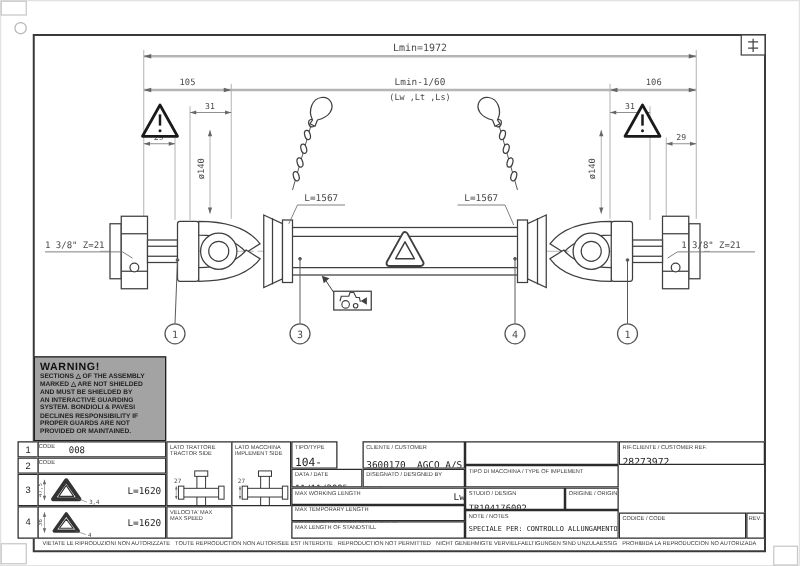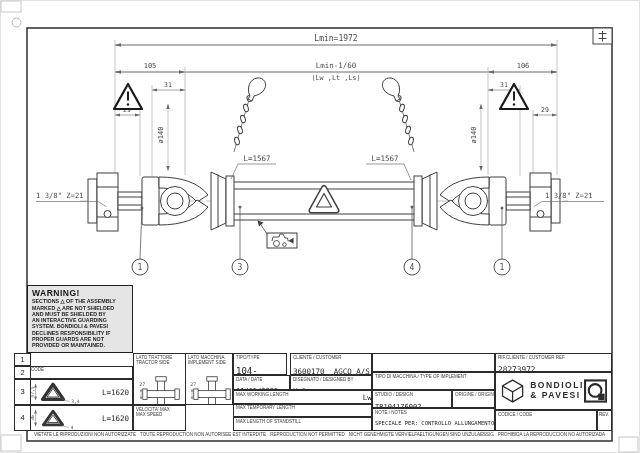--- a/index.html
+++ b/index.html
@@ -194,39 +194,45 @@
       <rect x="267" y="233" width="30" height="15" fill="#fff" stroke="#3f3f3f" stroke-width="1"></rect>
       <g stroke="#3f3f3f" fill="none" stroke-width="0.9">
         <circle cx="276.5" cy="243.5" r="3"></circle>
         <circle cx="284.5" cy="244.6" r="1.8"></circle>
         <path d="M272,241 l1,-4 h6 l1,-3 h3 l2,4 h2.5 l0.8,3.5"></path>
       </g>
       <polygon points="288.5,240.8 293.5,237.8 293.5,243.8" fill="#3f3f3f"></polygon>
     </g>
   </svg>
 
-  <div class="abs" style="left:27px;top:285px;width:106px;height:68px;border:1.6px solid #1f1f1f;box-sizing:border-box;background:#e5e5e5;padding:2px 0 0 4px;">
+  <div class="abs" style="left:27px;top:285px;width:106px;height:68px;border:1.6px solid #1f1f1f;box-sizing:border-box;background:#a3a3a3;padding:2px 0 0 4px;">
     <div class="warn-title">WARNING!</div>
     <div class="warn-lines">
       <div>SECTIONS △ OF THE ASSEMBLY</div>
       <div>MARKED △ ARE NOT SHIELDED</div>
       <div>AND MUST BE SHIELDED BY</div>
       <div>AN INTERACTIVE GUARDING</div>
       <div>SYSTEM. BONDIOLI &amp; PAVESI</div>
       <div>DECLINES RESPONSIBILITY IF</div>
       <div>PROPER GUARDS ARE NOT</div>
       <div>PROVIDED OR MAINTAINED.</div>
     </div>
   </div>
 
   <div class="cell" style="left:14px;top:353px;width:17px;height:13px;text-align:center;font-size:7.5px;line-height:11px;">1</div>
   <div class="cell" style="left:14px;top:366px;width:17px;height:13px;text-align:center;font-size:7.5px;line-height:11px;">2</div>
   <div class="cell" style="left:14px;top:379px;width:17px;height:26px;text-align:center;font-size:7.5px;line-height:24px;">3</div>
   <div class="cell" style="left:14px;top:405px;width:17px;height:26px;text-align:center;font-size:7.5px;line-height:24px;">4</div>
 
+  <div class="cell" style="left:30px;top:353px;width:103px;height:13px;display:flex;align-items:center;">
+    <div style="width:24px;">
+        <div class="micro"><span>CODICE</span><br><span>CODE</span></div>
+      </div>
+    <div class="val" style="font-size:7.2px;">008</div>
+  </div>
   <div class="cell" style="left:30px;top:366px;width:103px;height:13px;display:flex;align-items:center;">
     <div style="width:24px;">
         <div class="micro"><span>CODICE</span><br><span>CODE</span></div>
       </div>
     <div class="val" style="font-size:7.2px;"></div>
   </div>
 
   <div class="cell" style="left:30px;top:379px;width:103px;height:26px;display:flex;align-items:center;justify-content:space-between;padding-right:3px;">
     <svg width="66" height="24" viewBox="0 0 72 26">
       <line x1="5" y1="4" x2="5" y2="22" stroke="#666" stroke-width="0.5"></line>
@@ -299,21 +305,21 @@
   </div>
 
   <div class="cell" style="left:133px;top:405px;width:53px;height:26px;padding:1px 2px 0 2px;">
     <div class="micro"><span>VELOCITA' MAX</span><br><span>MAX SPEED</span></div>
     <div class="vrow val" style="font-size:7.2px;margin-top:2px;">
       <span>617</span>
       <span>min⁻¹</span>
     </div>
   </div>
 
-  <div class="cell" style="left:233px;top:353px;width:54px;height:22px;padding:1px 0 0 2px;">
+  <div class="cell" style="left:233px;top:353px;width:37px;height:22px;padding:1px 0 0 2px;">
     <div class="micro">TIPO/TYPE</div>
     <div class="val" style="font-size:9px;margin-top:1px;">104-</div>
   </div>
   <div class="cell" style="left:290px;top:353px;width:82px;height:22px;padding:1px 12px 0 2px;">
     <div class="micro">CLIENTE / CUSTOMER</div>
     <div class="val" style="font-size:7.5px;margin-top:2px;white-space:pre;">3600170  AGCO A/S</div>
   </div>
   <div class="cell" style="left:233px;top:375px;width:57px;height:15px;padding:1px 0 0 2px;">
     <div class="micro">DATA / DATE</div>
     <div class="val" style="font-size:7px;">11/11/2005</div>
@@ -356,36 +362,20 @@
     <div class="val" style="font-size:7px;"></div>
   </div>
   <div class="cell" style="left:372px;top:408px;width:123px;height:23px;padding:1px 0 0 2px;">
     <div class="micro">NOTE / NOTES</div>
     <div class="notewrap">SPECIALE PER: CONTROLLO ALLUNGAMENTO</div>
   </div>
 
   <div class="cell" style="left:495px;top:353px;width:117px;height:19px;padding:1px 0 0 2px;">
     <div class="micro">RIF.CLIENTE / CUSTOMER REF.</div>
     <div class="val" style="font-size:7.8px;">28273972</div>
-  </div>
-  <div class="cell" style="left:495px;top:372px;width:117px;height:38px;display:flex;align-items:center;padding:0 4px;">
-    <svg width="26" height="26" viewBox="0 0 30 30">
-      <polygon points="15,2 27,9 27,21 15,28 3,21 3,9" fill="#fff" stroke="#2b2b2b" stroke-width="1.5"></polygon>
-      <polyline points="3,9 15,16 27,9" fill="none" stroke="#2b2b2b" stroke-width="1.5"></polyline>
-      <line x1="15" y1="16" x2="15" y2="28" stroke="#2b2b2b" stroke-width="1.5"></line>
-    </svg>
-    <div class="brand" style="margin-left:5px;">
-      <div>BONDIOLI</div>
-      <div>&amp; PAVESI</div>
-    </div>
-    <svg width="24" height="24" viewBox="0 0 22 22" style="margin-left:auto;">
-      <rect x="1" y="1" width="20" height="20" fill="#fff" stroke="#2b2b2b" stroke-width="2"></rect>
-      <circle cx="10.5" cy="10.5" r="6" fill="none" stroke="#2b2b2b" stroke-width="2"></circle>
-      <rect x="13.5" y="13.5" width="6" height="6" fill="#2b2b2b"></rect>
-    </svg>
   </div>
   <div class="cell" style="left:495px;top:410px;width:102px;height:21px;padding:1px 0 0 2px;">
     <div class="micro">CODICE / CODE</div>
     <div class="val" style="font-size:10.5px;margin-top:18px;">8104176CE008001</div>
   </div>
   <div class="cell" style="left:597px;top:410px;width:15px;height:21px;padding:1px 0 0 1px;">
     <div class="micro">REV.</div>
   </div>
 
   <div class="abs" style="left:27px;top:432px;width:585px;height:9px;overflow:hidden;">

